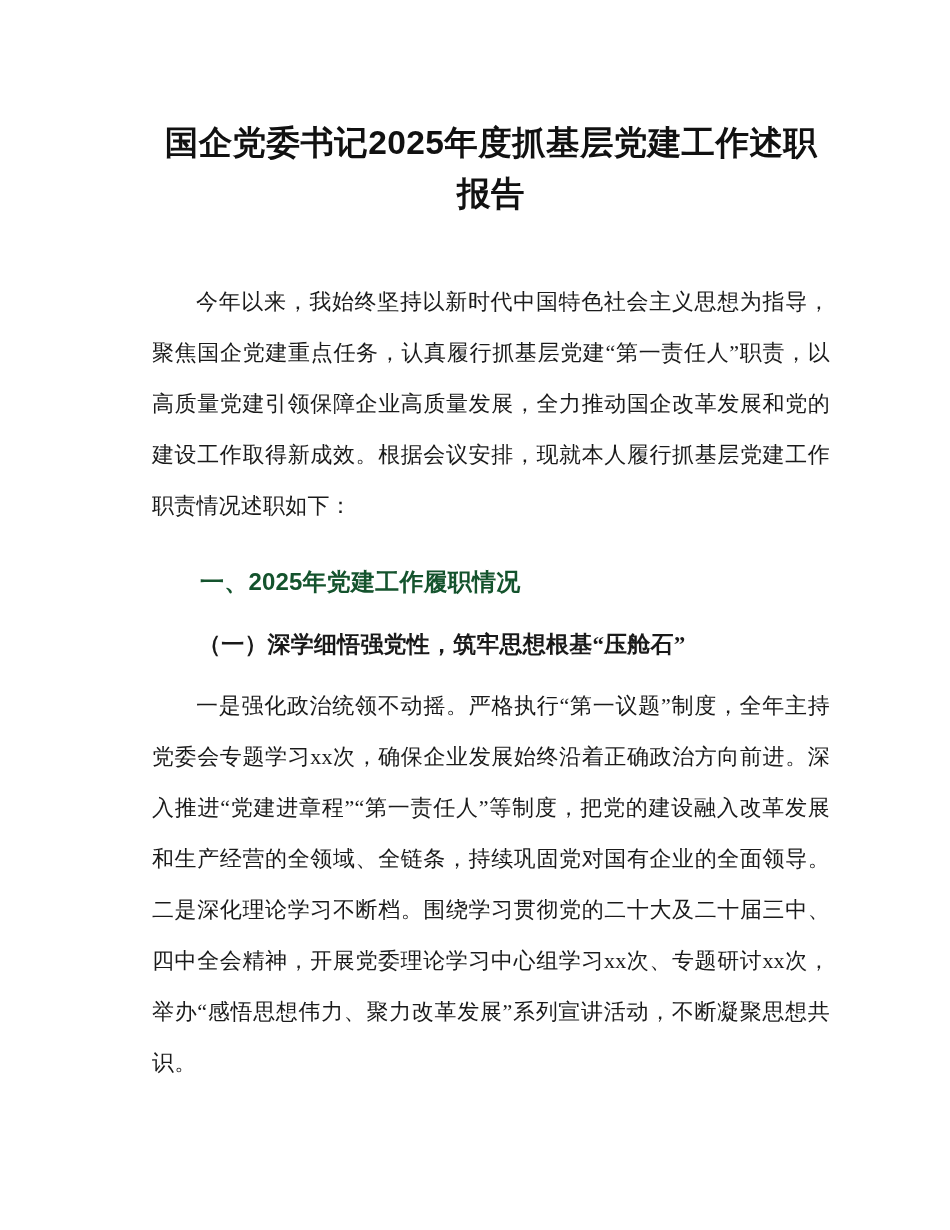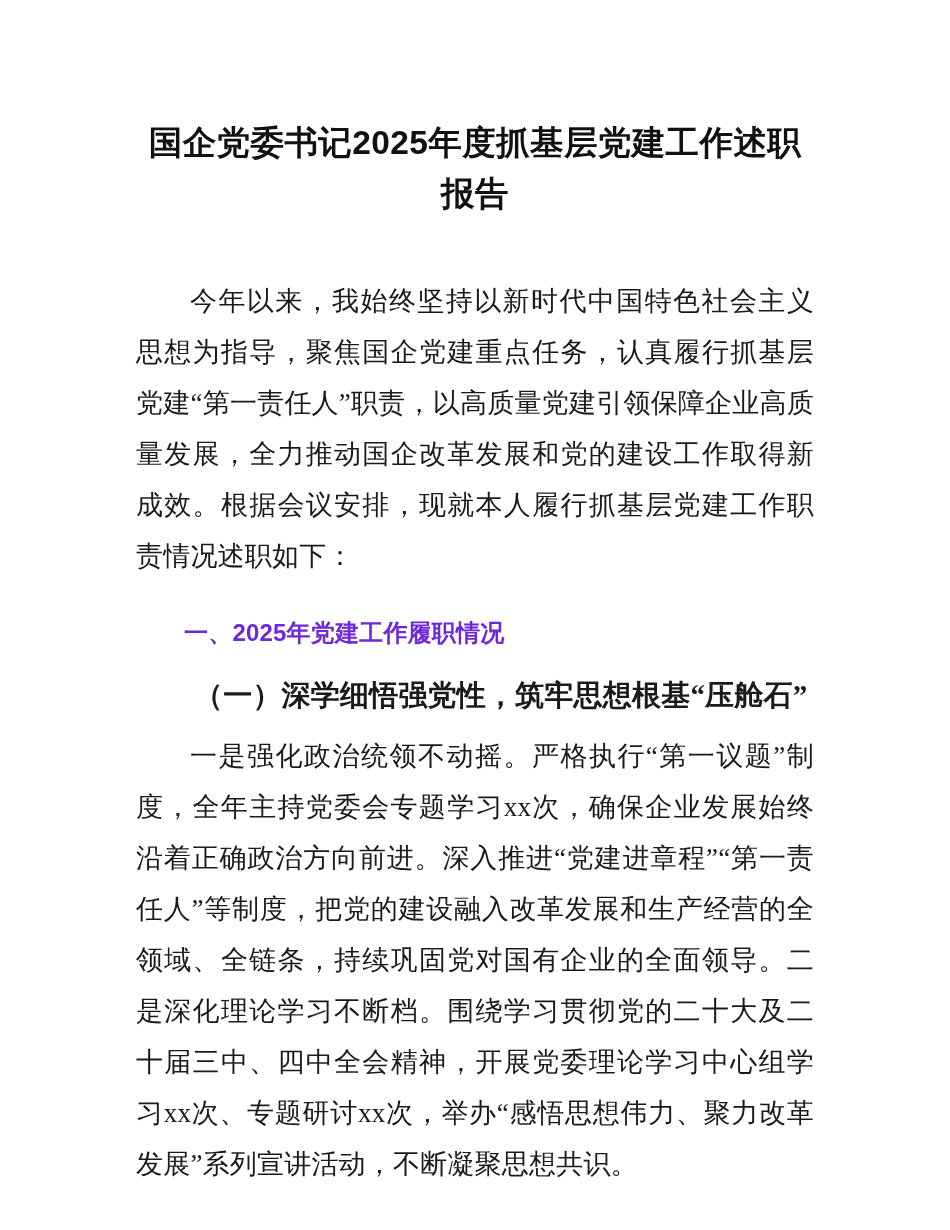--- a/index.html
+++ b/index.html
@@ -17,41 +17,41 @@
     position: relative;
     width: 950px;
     height: 1230px;
     margin: 0 auto;
     background: #ffffff;
     overflow: hidden;
     box-sizing: border-box;
   }
   .content {
     position: absolute;
-    left: 136px;
+    left: 152px;
     top: 0;
     width: 678px;
   }
 
   
   .doc-title {
     font-family: "Liberation Sans", "DejaVu Sans", sans-serif;
     font-weight: 700;
     font-size: 33.5px;
     line-height: 51px;
     text-align: center;
     letter-spacing: 0.4px;
     margin: 0;
     padding-top: 117px;
     color: #111111;
   }
 
   
   .para {
-    font-size: 27px;
+    font-size: 22px;
     line-height: 51px;
     text-align: justify;
     text-justify: inter-ideograph;
     text-align-last: left;
     margin: 0;
     letter-spacing: 0.2px;
     color: #1a1a1a;
   }
   .para.indent {
     text-indent: 2em;
@@ -67,26 +67,26 @@
 
   
   .h1-sec {
     font-family: "Liberation Sans", "DejaVu Sans", sans-serif;
     font-weight: 700;
     font-size: 24px;
     line-height: 51px;
     text-indent: 2em;
     margin: 0;
     letter-spacing: 0.2px;
-    color: #6d28d9;
+    color: #14532d;
   }
 
   
   .h2-sec {
-    font-size: 29px;
+    font-size: 23px;
     line-height: 51px;
     text-indent: 2em;
     margin: 0;
     letter-spacing: 0.2px;
     color: #1a1a1a;
   }
 
   
   .gap-h1 { height: 25px; }
   .gap-h2 { height: 12px; }

